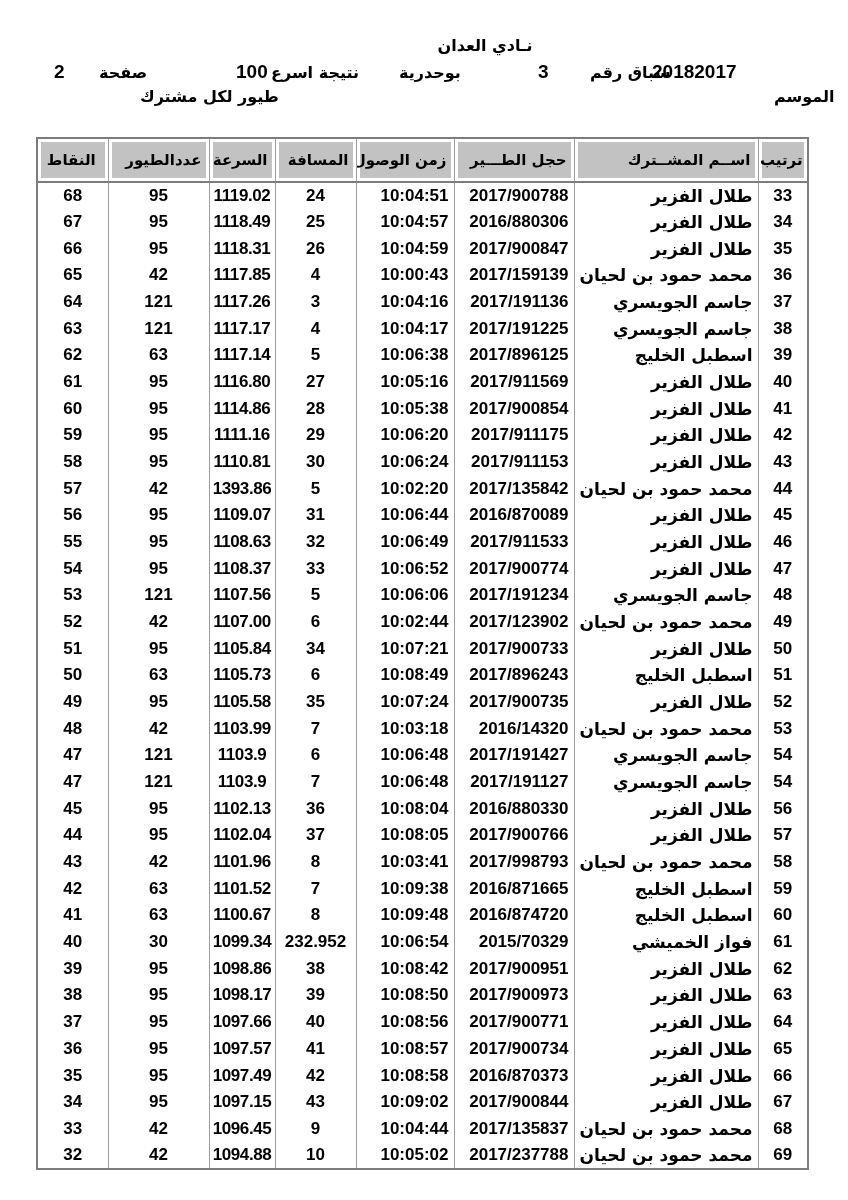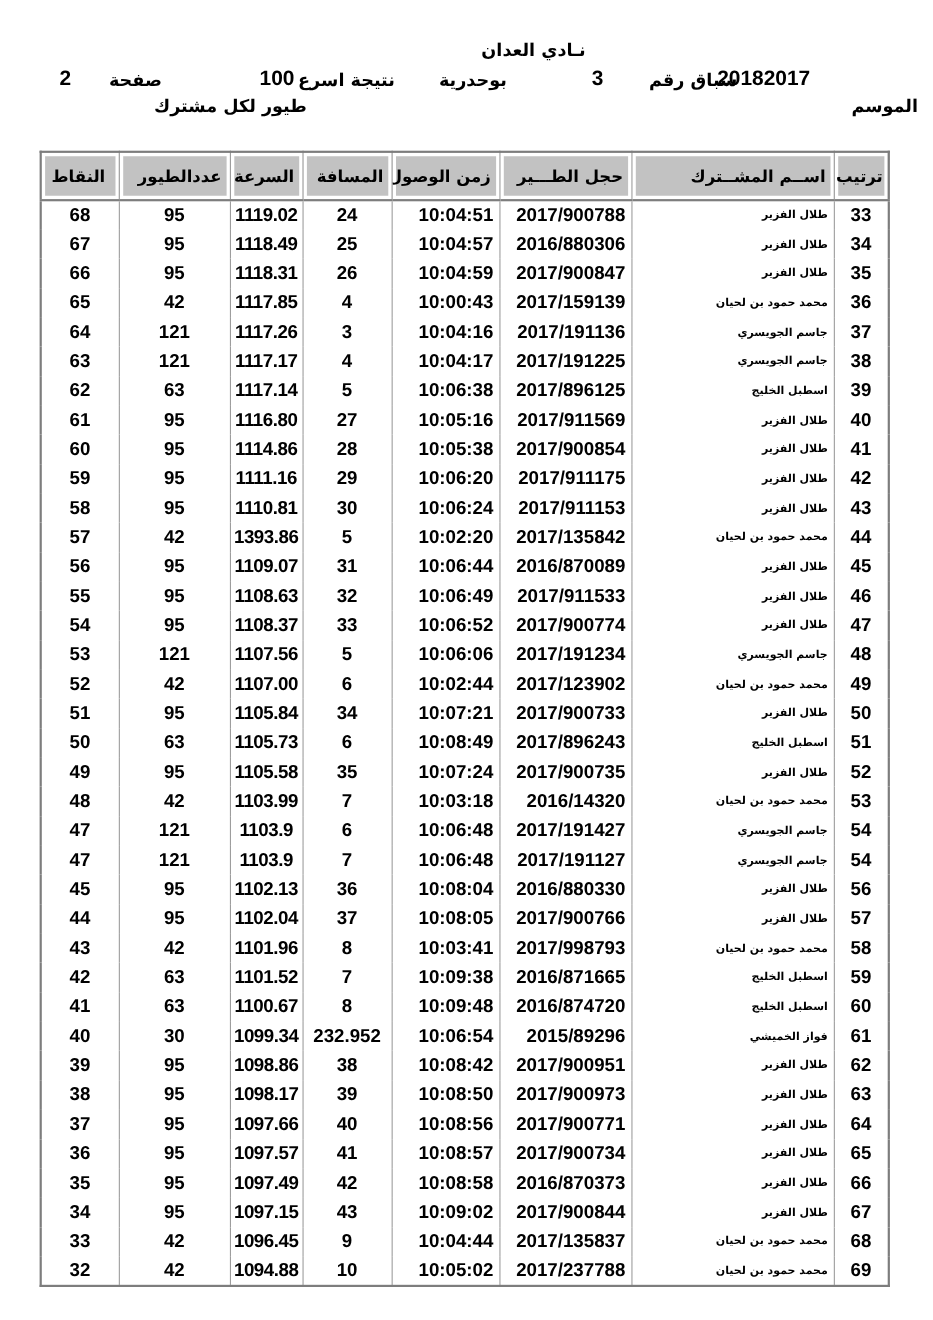--- a/index.html
+++ b/index.html
@@ -54,21 +54,21 @@
     height:26.68px;
     font-family:"Liberation Sans",sans-serif;
     font-size:17px;
     text-align:center;
     vertical-align:middle;
   }
   td.c-speed { letter-spacing:-0.4px; }
   td.c-arrival, td.c-ring { text-align:right; padding-right:5px; }
   td.c-name {
     font-family:"DejaVu Sans",sans-serif;
-    font-size:10px;
+    font-size:17px;
     direction:rtl; text-align:right; padding-right:5px;
   }
 </style>
 </head>
 <body>
 
 <div class="title">نـادي العدان</div>
 
 <span class="meta-item m-season-label">الموسم</span>
 <span class="meta-item meta-num m-season-value">20182017</span>
@@ -384,21 +384,21 @@
         <td class="c-ring">2016/874720</td>
         <td class="c-name">اسطبل الخليج</td>
         <td class="c-rank">60</td>
       </tr>
       <tr>
         <td class="c-points">40</td>
         <td class="c-birds">30</td>
         <td class="c-speed">1099.34</td>
         <td class="c-distance">232.952</td>
         <td class="c-arrival">10:06:54</td>
-        <td class="c-ring">2015/89296</td>
+        <td class="c-ring">2015/70329</td>
         <td class="c-name">فواز الخميشي</td>
         <td class="c-rank">61</td>
       </tr>
       <tr>
         <td class="c-points">39</td>
         <td class="c-birds">95</td>
         <td class="c-speed">1098.86</td>
         <td class="c-distance">38</td>
         <td class="c-arrival">10:08:42</td>
         <td class="c-ring">2017/900951</td>

